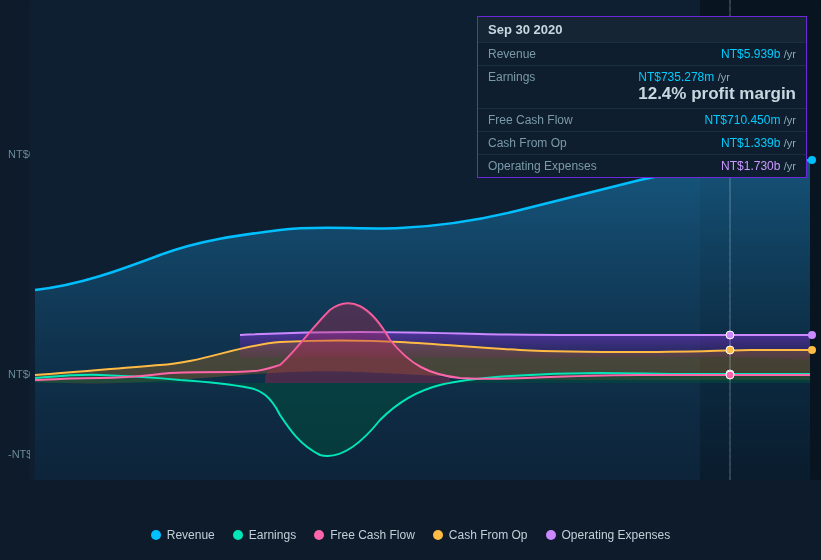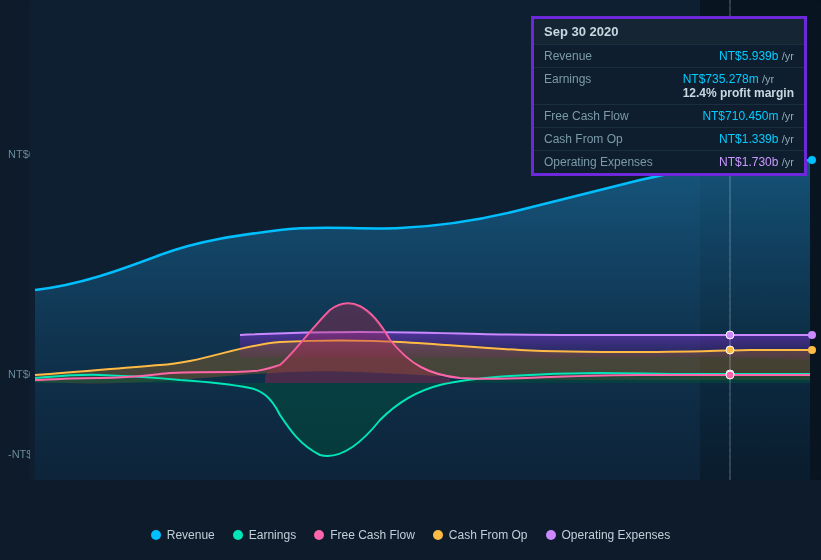--- a/index.html
+++ b/index.html
@@ -10,23 +10,23 @@
       font-family: Arial, sans-serif;
       overflow: hidden;
       position: relative;
     }
 
     
     #tooltip-card {
       position: absolute;
       top: 16px;
       right: 14px;
-      width: 276px;
+      width: 330px;
       background: #0f1e2e;
-      border: 3px solid #6d28d9;
+      border: 1px solid #6d28d9;
       color: #a0b4c0;
       font-size: 12px;
       z-index: 10;
     }
     .tooltip-header {
       background: #162534;
       padding: 5px 10px;
       color: #c8d8e0;
       font-size: 13px;
       font-weight: bold;
@@ -106,21 +106,21 @@
 <div id="tooltip-card">
   <div class="tooltip-header">Sep 30 2020</div>
   <div class="tooltip-row">
     <span class="tooltip-label">Revenue</span>
     <span class="tooltip-value">NT$5.939b <span style="color:#8aaabb;font-size:11px;">/yr</span></span>
   </div>
   <div class="tooltip-row">
     <span class="tooltip-label">Earnings</span>
     <span class="tooltip-value">
       NT$735.278m <span style="color:#8aaabb;font-size:11px;">/yr</span><br>
-      <span style="color:#c8d8e0;font-size:12px;font-weight:bold;">12.4% profit margin</span>
+      <span style="color:#c8d8e0;font-size:17px;font-weight:bold;">12.4% profit margin</span>
     </span>
   </div>
   <div class="tooltip-row">
     <span class="tooltip-label">Free Cash Flow</span>
     <span class="tooltip-value">NT$710.450m <span style="color:#8aaabb;font-size:11px;">/yr</span></span>
   </div>
   <div class="tooltip-row">
     <span class="tooltip-label">Cash From Op</span>
     <span class="tooltip-value">NT$1.339b <span style="color:#8aaabb;font-size:11px;">/yr</span></span>
   </div>

